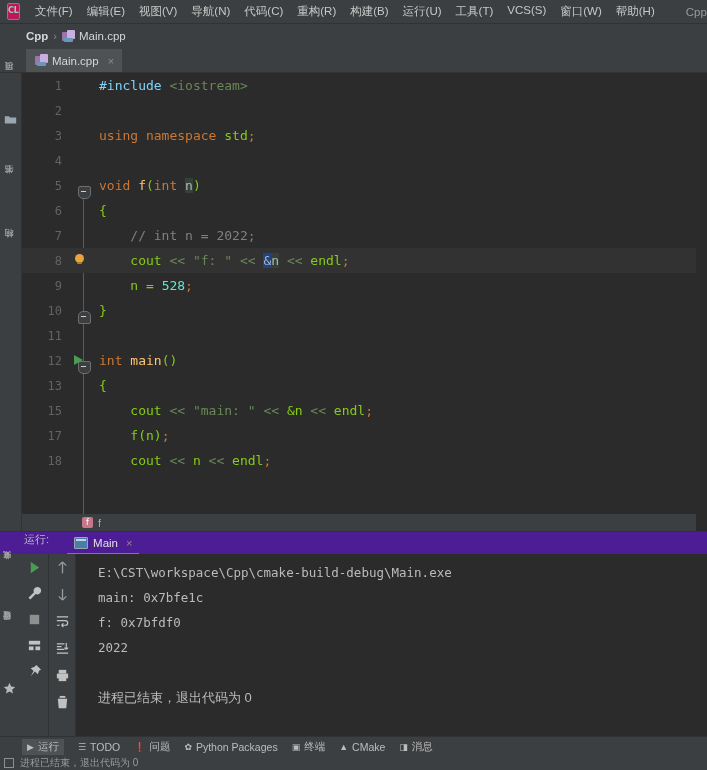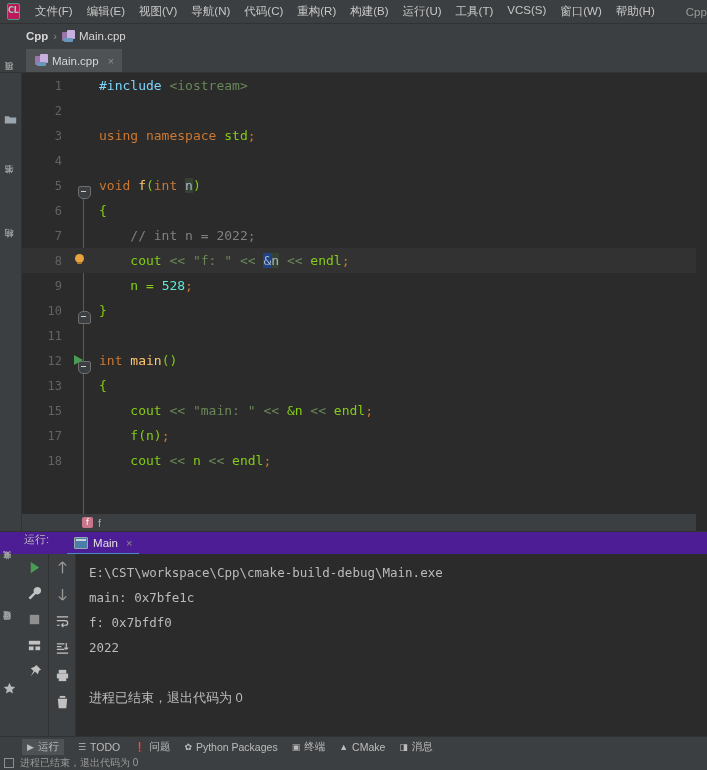--- a/index.html
+++ b/index.html
@@ -92,21 +92,21 @@
   .runtab{height:21px;display:flex;align-items:center;padding:0 7px;font-size:11.5px;color:#e0e0e0;border-bottom:2px solid #4a88c7;}
   .runtab .close{margin-left:8px;color:#8b8b8b;font-size:11px;}
   .termicon{width:12px;height:10px;border:1px solid #9aa7b0;border-radius:1px;background:#4a7ea8;margin-right:5px;position:relative;}
   .termicon:after{content:"";position:absolute;left:1px;top:1px;right:1px;height:2px;background:#c6d4de;}
 
   .runbody{flex:1 1 auto;display:flex;min-height:0;}
   .runside{width:21px;background:#3c3f41;flex:0 0 auto;position:relative;}
   .runtools{width:27px;background:#3c3f41;flex:0 0 auto;display:flex;flex-direction:column;align-items:center;padding-top:6px;gap:11px;border-right:1px solid #323232;}
   .runtools2{width:26px;background:#3c3f41;flex:0 0 auto;display:flex;flex-direction:column;align-items:center;padding-top:6px;gap:12px;border-right:1px solid #323232;}
   .tbtn{width:15px;height:15px;position:relative;}
-  .console{flex:1 1 auto;background:#2b2b2b;overflow:hidden;padding:6px 0 0 13px;min-width:0;}
+  .console{flex:1 1 auto;background:#2b2b2b;overflow:hidden;padding:6px 0 0 22px;min-width:0;}
   .cline{font-family:"DejaVu Sans Mono",monospace;font-size:12.5px;color:#bbbbbb;line-height:25px;white-space:pre;}
   .cline.cn{font-family:"Liberation Sans","DejaVu Sans",sans-serif;font-size:13px;}
 
   
   .botbar{height:19px;background:#3c3f41;display:flex;align-items:center;padding-left:22px;gap:14px;flex:0 0 auto;border-top:1px solid #323232;}
   .botitem{display:flex;align-items:center;font-size:10.5px;color:#bcbcbc;white-space:nowrap;}
   .botitem.active{background:#4e5254;padding:1px 5px;}
   .botitem .gl{margin-right:4px;font-size:9px;color:#bcbcbc;}
 
   

